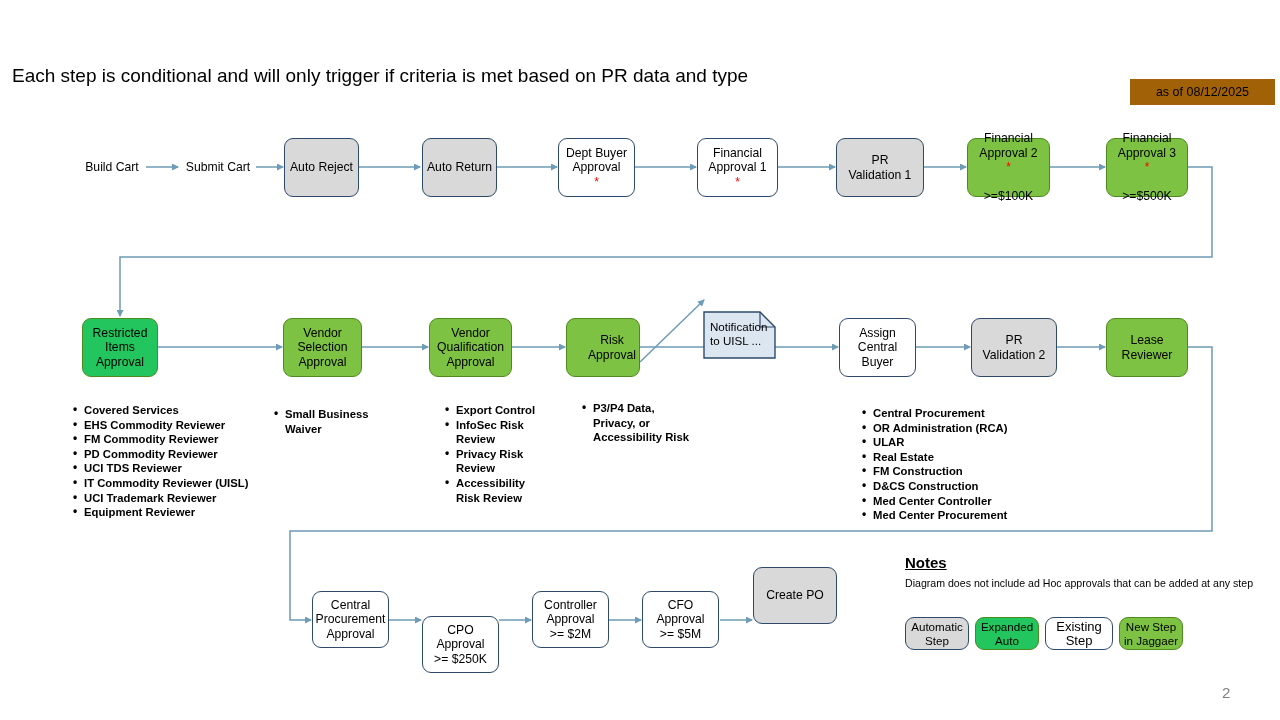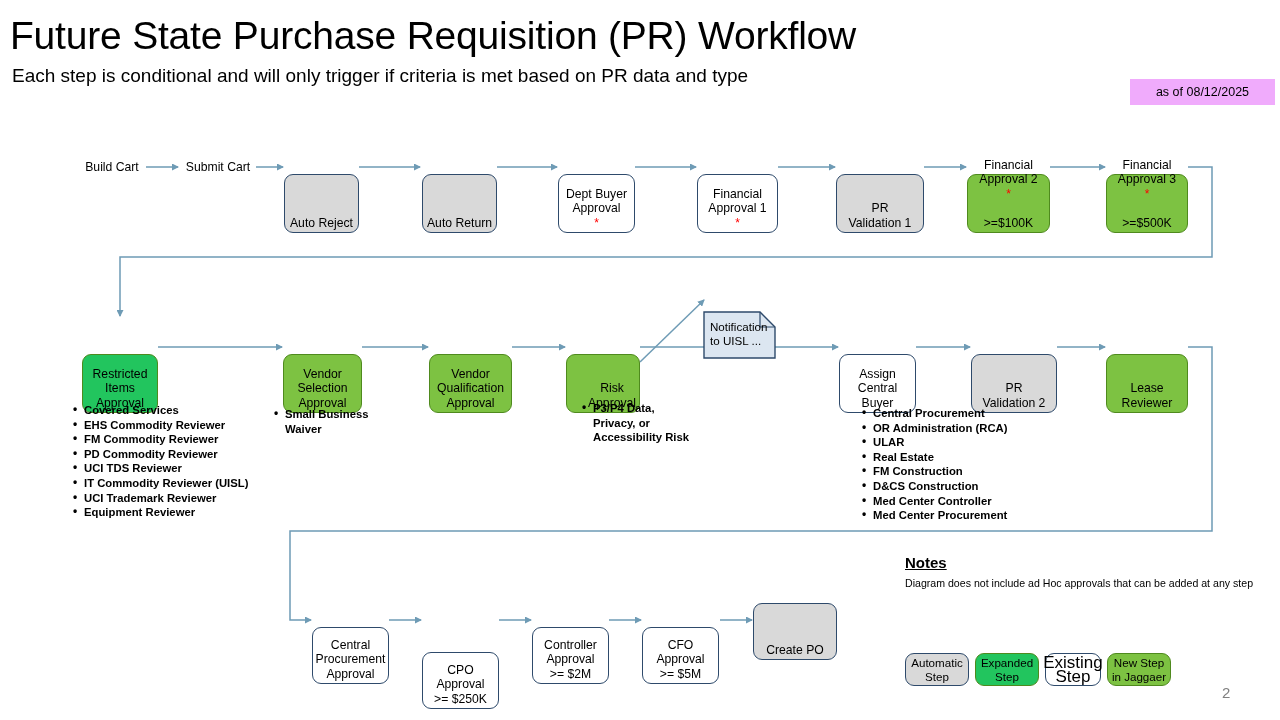--- a/index.html
+++ b/index.html
@@ -16,34 +16,33 @@
     position:absolute;left:10px;top:14px;
     font-size:39px;line-height:44px;font-weight:400;
     letter-spacing:-0.2px;white-space:nowrap;
   }
   .subtitle{
     position:absolute;left:12px;top:64px;
     font-size:19px;line-height:24px;font-weight:400;white-space:nowrap;
   }
   .asof{
     position:absolute;left:1130px;top:79px;width:145px;height:26px;
-    background:#f0abfc;display:flex;align-items:center;justify-content:center;
+    background:#a16207;display:flex;align-items:center;justify-content:center;
     font-size:12.5px;
   }
   .pagenum{
     position:absolute;left:1222px;top:684px;font-size:15px;color:#808080;
   }
 
   
   .node{
     position:absolute;box-sizing:border-box;
-    display:flex;align-items:flex-end;justify-content:center;text-align:center;
+    display:flex;align-items:center;justify-content:center;text-align:center;
     border-radius:9px;font-size:12.2px;line-height:14.4px;
     padding:2px 3px;
-    margin-top:36px;
   }
   .node .lbl{display:block;white-space:pre-line;}
   .n-auto{background:#D9D9D9;border:1.4px solid #2E4A6B;}
   .n-exist{background:#FFFFFF;border:1.4px solid #2E4A6B;}
   .n-new{background:#7DC242;border:1.6px solid #4F8A1E;}
   .n-expand{background:#22c55e;border:1.6px solid #4F8A1E;}
 
   .star{color:#FF0000;font-size:12px;}
 
   
@@ -121,21 +120,20 @@
 
       <path d="M1188,347 L1212,347 L1212,531 L290,531 L290,620 L311,620"></path>
 
       <path d="M389,620 L421,620"></path>
       <path d="M499,620 L531,620"></path>
       <path d="M609,620 L641,620"></path>
       <path d="M720,620 L752,620"></path>
     </g>
   </svg>
 
-  <div class="title">Future State Purchase Requisition (PR) Workflow</div>
   <div class="subtitle">Each step is conditional and will only trigger if criteria is met based on PR data and type</div>
   <div class="asof">as of 08/12/2025</div>
   <div class="pagenum">2</div>
 
   <div class="plainlabel" style="left:78px;top:159px;width:68px;height:16px;">Build Cart</div>
   <div class="plainlabel" style="left:180px;top:159px;width:76px;height:16px;">Submit Cart</div>
 
   <div class="node n-auto" style="left:422px;top:138px;width:75px;height:59px;">
     <span class="lbl">Auto Return</span>
   </div>
@@ -220,20 +218,28 @@
       <li>Equipment Reviewer</li>
     </ul>
   </div>
 
   <div class="bullets" style="left:258px;top:391px;width:160px;">
     <ul>
       <li>Small Business Waiver</li>
     </ul>
   </div>
 
+  <div class="bullets" style="left:429px;top:387px;width:125px;">
+    <ul>
+      <li>Export Control</li>
+      <li>InfoSec Risk Review</li>
+      <li>Privacy Risk Review</li>
+      <li>Accessibility Risk Review</li>
+    </ul>
+  </div>
 
   <div class="bullets" style="left:566px;top:385px;width:140px;">
     <ul>
       <li>P3/P4 Data, Privacy, or Accessibility Risk</li>
     </ul>
   </div>
 
   <div class="bullets" style="left:846px;top:390px;width:200px;">
     <ul>
       <li>Central Procurement</li>
@@ -276,23 +282,23 @@
     <div class="notes-line">Diagram does not include ad Hoc approvals that can be added at any step</div>
   </div>
 
   <div class="legend">
     <div class="node n-auto" style="width:64px;height:33px;font-size:11.6px;line-height:13.4px;">
       <span class="lbl">Automatic
 Step</span>
     </div>
     <div class="node n-expand" style="width:64px;height:33px;font-size:11.6px;line-height:13.4px;">
       <span class="lbl">Expanded
-Step</span>
+Auto</span>
     </div>
-    <div class="node n-exist" style="width:56px;height:33px;font-size:17px;line-height:13.4px;">
+    <div class="node n-exist" style="width:68px;height:33px;font-size:13px;line-height:13.4px;">
       <span class="lbl">Existing
 Step</span>
     </div>
     <div class="node n-new" style="width:64px;height:33px;font-size:11.6px;line-height:13.4px;">
       <span class="lbl">New Step
 in Jaggaer</span>
     </div>
   </div>
 
 </div>

